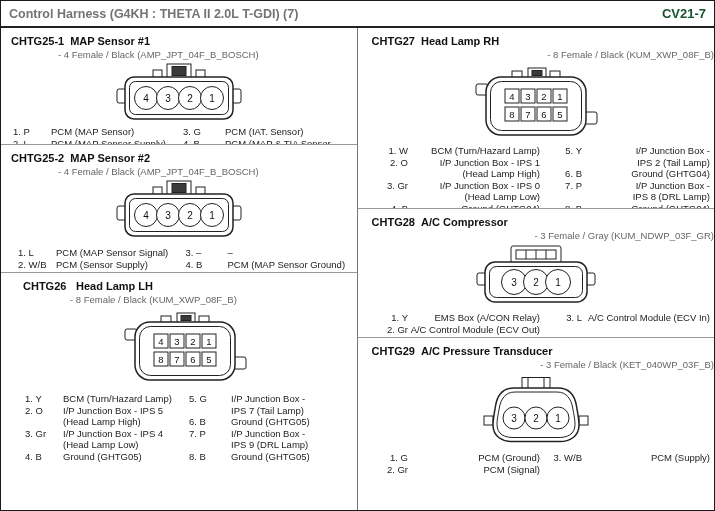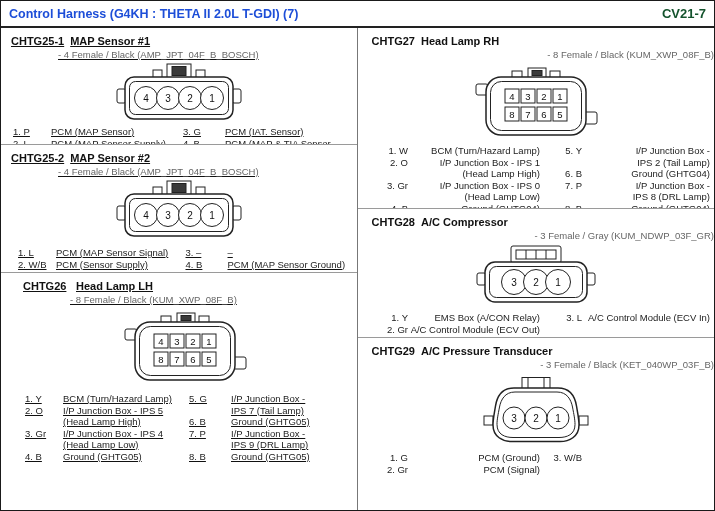--- a/index.html
+++ b/index.html
@@ -6,25 +6,25 @@
   .page{
     width:715px;height:511px;background:#fff;color:#111;
     border:1px solid #1a1a1a;box-sizing:border-box;
     font-family:"Liberation Sans","DejaVu Sans",sans-serif;
     position:relative;overflow:hidden;
   }
   .header{
     height:27px;display:flex;align-items:center;justify-content:space-between;
     padding:0 8px;border-bottom:2px solid #222;box-sizing:border-box;
   }
-  .page-title{font-size:12.5px;font-weight:bold;color:#1d4ed8;}
+  .page-title{font-size:12.5px;font-weight:bold;color:#737373;}
   .page-code{font-size:13px;font-weight:bold;color:#14532d;}
   .body{display:flex;height:482px;}
   .col{box-sizing:border-box;display:flex;flex-direction:column;}
-  .col-left{width:357px;border-right:1px solid #777;text-decoration:underline;}
+  .col-left{width:357px;border-right:1px solid #777;}
   .col-right{flex:1;text-align:right;}
   .section{box-sizing:border-box;overflow:hidden;}
   .divider-bottom{border-bottom:1px solid #9a9a9a;}
   .lc-s1{height:117px;} .lc-s2{height:128px;} .lc-s3{flex:1;padding-left:12px;}
   .rc-s1{height:181px;} .rc-s2{height:129px;} .rc-s3{flex:1;}
   .sec-head{display:flex;align-items:baseline;margin:7px 0 0 10px;
     font-size:11px;font-weight:bold;color:#111;}
   .sec-id{min-width:47px;margin-right:6px;white-space:nowrap;}
   .sec-sub{margin:2px 0 0 57px;font-size:9.5px;color:#666;}
   .conn-wrap{display:flex;justify-content:center;margin-top:3px;}
@@ -391,19 +391,20 @@
               <span class="pin-desc">PCM (Ground)</span>
             </div>
             <div class="pin-row">
               <span class="pin-num">2. Gr</span>
               <span class="pin-desc">PCM (Signal)</span>
             </div>
           </div>
           <div class="pt-col pt-col2">
             <div class="pin-row">
               <span class="pin-num">3. W/B</span>
+              <span class="pin-desc">PCM (Supply)</span>
             </div>
           </div>
         </div>
       </div>
     </div>
   </div>
 </div>
 
 </body></html>

